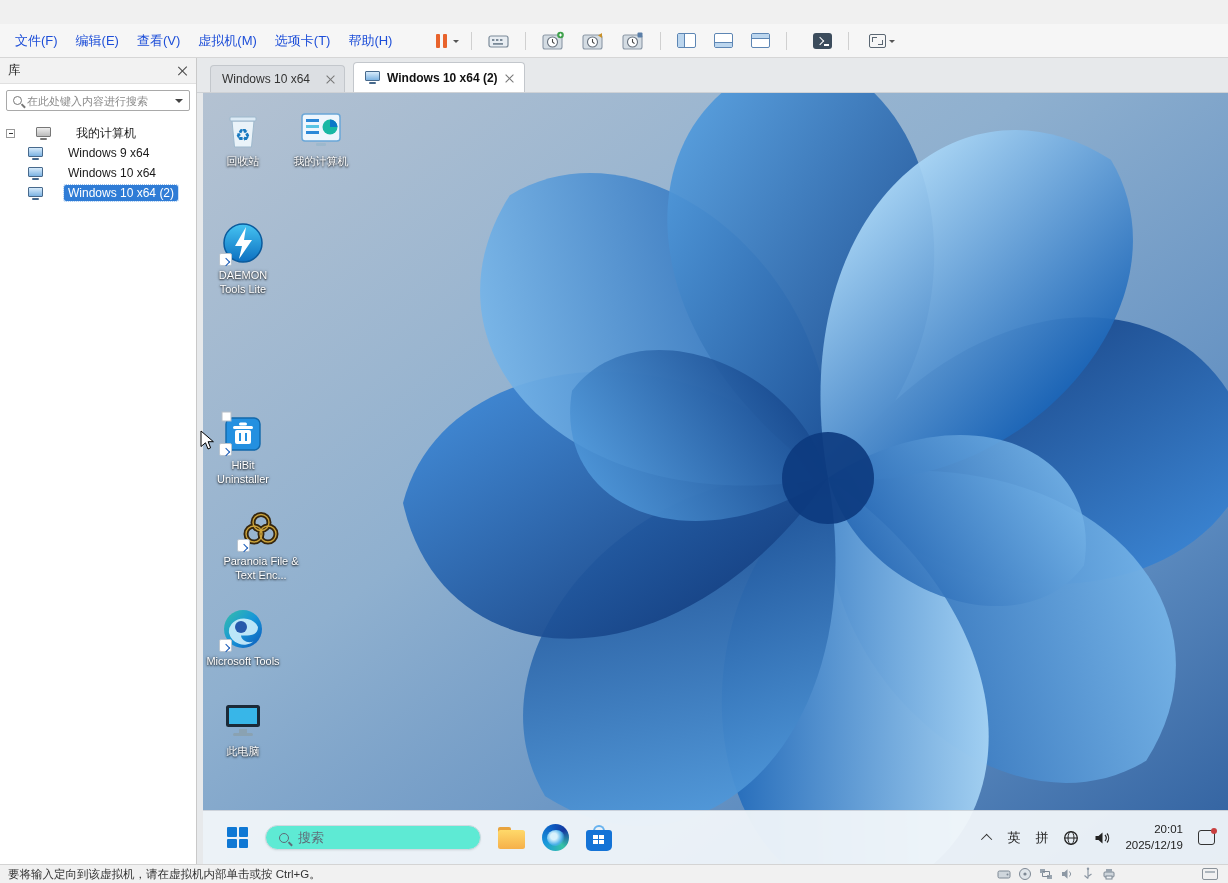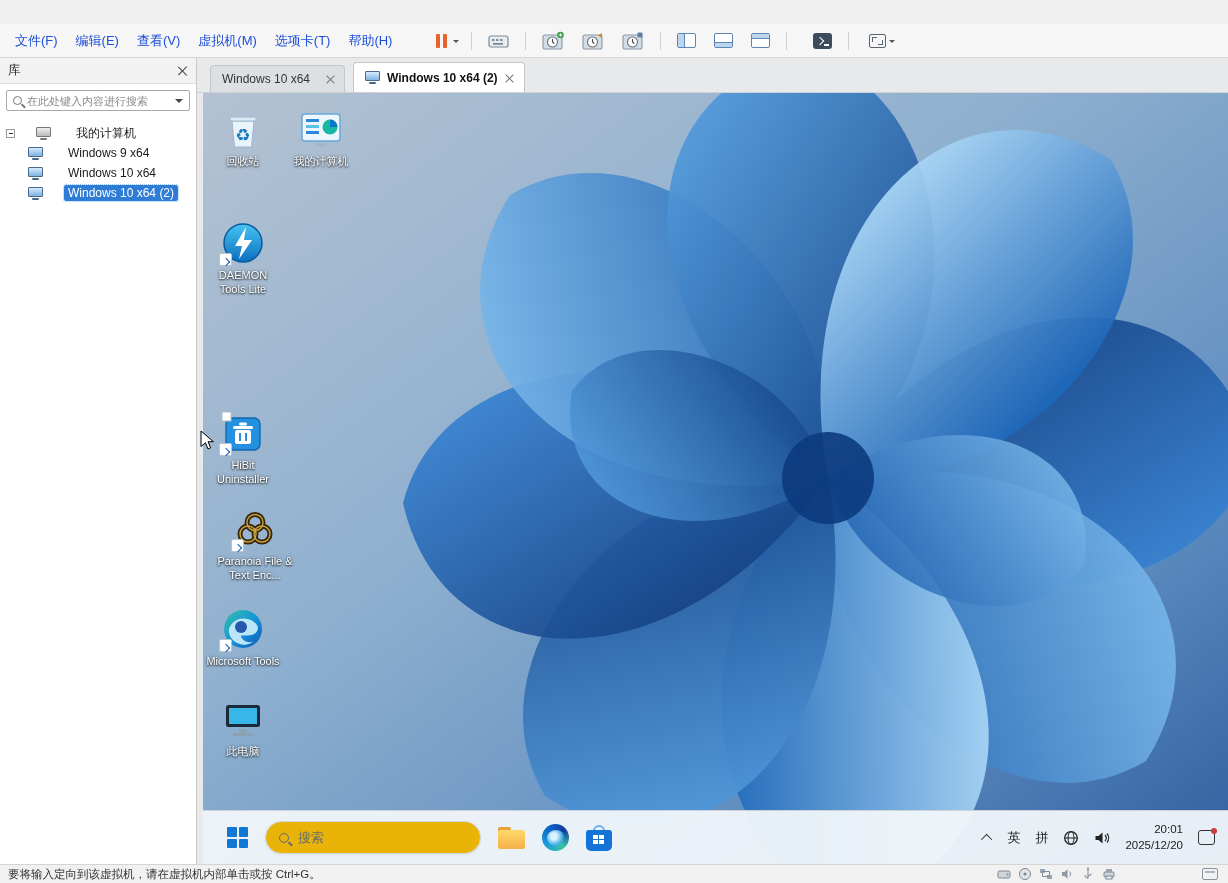--- a/index.html
+++ b/index.html
@@ -82,32 +82,32 @@
 
   
   .di { position:absolute; width:76px; display:flex; flex-direction:column; align-items:center; gap:3px; cursor:default; }
   .di .ic { width:46px; height:44px; position:relative; }
   .di .lbl { font-size:11px; color:#fff; text-align:center; line-height:1.3; text-shadow:0 1px 2px rgba(0,0,0,.85), 0 0 3px rgba(0,0,0,.5); max-width:76px; }
   .p-recycle { left:2px;  top:14px; }
   .p-control { left:80px; top:14px; }
   .p-daemon  { left:2px;  top:128px; }
   .p-encrypto{ left:2px;  top:214px; }
   .p-hibit   { left:2px;  top:318px; }
-  .p-paranoia{ left:14px;  top:414px; }
+  .p-paranoia{ left:20px;  top:414px; }
   .p-edge    { left:2px;  top:514px; }
   .p-thispc  { left:2px;  top:604px;align-items:center; }
   .sc-arrow { position:absolute; left:-1px; bottom:-1px; width:13px; height:13px; background:#fff; border:1px solid #b9c4cf; border-radius:2px; }
   .sc-arrow::before { content:""; position:absolute; left:3px; top:5px; width:5px; height:5px; border-left:1.6px solid #1559b8; border-bottom:1.6px solid #1559b8; transform:rotate(-135deg); }
 
   
   .taskbar { position:absolute; left:0; right:0; bottom:0; height:54px; background:rgba(242,246,250,0.94); border-top:1px solid rgba(110,120,135,.25); display:flex; align-items:center; }
   .tk-left { display:flex; align-items:center; gap:17px; padding-left:24px; }
   .win-logo { width:21px; height:21px; display:grid; grid-template-columns:9.5px 9.5px; grid-template-rows:9.5px 9.5px; gap:2px; }
   .win-logo i { background:#0f78d4; border-radius:1px; }
-  .tk-search { width:216px; height:33px; background:#eab308; border:1px solid #d3d9e0; border-radius:17px; display:flex; align-items:center; padding-left:13px; gap:9px; box-shadow:0 1px 2px rgba(0,0,0,.06); }
+  .tk-search { width:216px; height:25px; background:#5eead4; border:1px solid #d3d9e0; border-radius:17px; display:flex; align-items:center; padding-left:13px; gap:9px; box-shadow:0 1px 2px rgba(0,0,0,.06); }
   .tk-search .mag { margin:0; width:10px; height:10px; border-color:#5f6b77; }
   .tk-search .mag::after { background:#5f6b77; left:8px; top:9px; }
   .tk-search input { border:0; outline:0; font-size:13px; color:#444; width:150px; background:transparent; font-family:inherit; }
   .tk-search input::placeholder { color:#5f6b77; }
   .folder-ico { width:27px; height:22px; position:relative; }
   .folder-ico .back { position:absolute; left:0; top:0; width:13px; height:6px; border-radius:2px 2px 0 0; background:#e8a33d; }
   .folder-ico .body { position:absolute; left:0; top:3px; right:0; bottom:0; border-radius:2.5px; background:linear-gradient(#ffd96a,#f5b04a); }
   .edge-ball { width:27px; height:27px; border-radius:50%; background:conic-gradient(from 140deg,#36c3a6,#1a98dc 28%,#0c5ec4 55%,#15399f 75%,#36c3a6); position:relative; overflow:hidden; }
   .edge-ball::after { content:""; position:absolute; left:18%; top:22%; width:66%; height:58%; border-radius:50%; background:radial-gradient(circle at 38% 40%, #d9f2fc 0 22%, #4fb2ea 55%, transparent 75%); }
   .store-ico { width:26px; height:26px; position:relative; }
@@ -461,21 +461,21 @@
             <circle cx="8" cy="8" r="6.3" fill="none" stroke="#222" stroke-width="1.3"></circle>
             <ellipse cx="8" cy="8" rx="3" ry="6.3" fill="none" stroke="#222" stroke-width="1"></ellipse>
             <path d="M1.7 8 h12.6" stroke="#222" stroke-width="1"></path>
           </svg>
           <svg width="16" height="14" viewBox="0 0 16 14">
             <path d="M1.5 5 h3 l4 -3.5 v11 L4.5 9 h-3 z" fill="#222"></path>
             <path d="M11 4 a4.5 4.5 0 0 1 0 6 M13 2.5 a7 7 0 0 1 0 9" stroke="#222" stroke-width="1.2" fill="none"></path>
           </svg>
           <div class="clock">
             <div>20:01</div>
-            <div>2025/12/20</div>
+            <div>2025/12/19</div>
           </div>
           <span class="notif"></span>
         </div>
       </div>
     </div>
   </div>
 
   <svg class="cursor" width="15" height="21" viewBox="0 0 15 21">
     <path d="M1 1 L1 16.5 L5.5 12.8 L8 19 L10.6 17.8 L8.1 11.7 L13.4 11.7 Z" fill="#fff" stroke="#000" stroke-width="1"></path>
   </svg>

